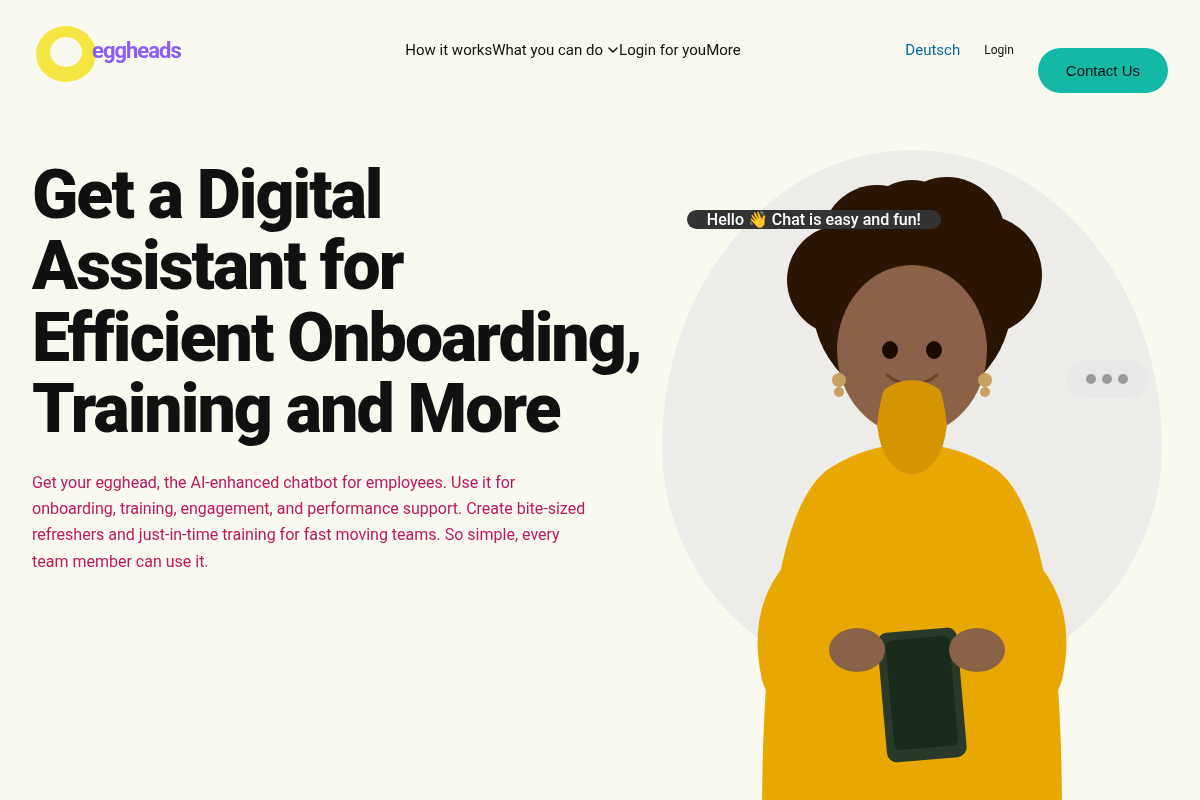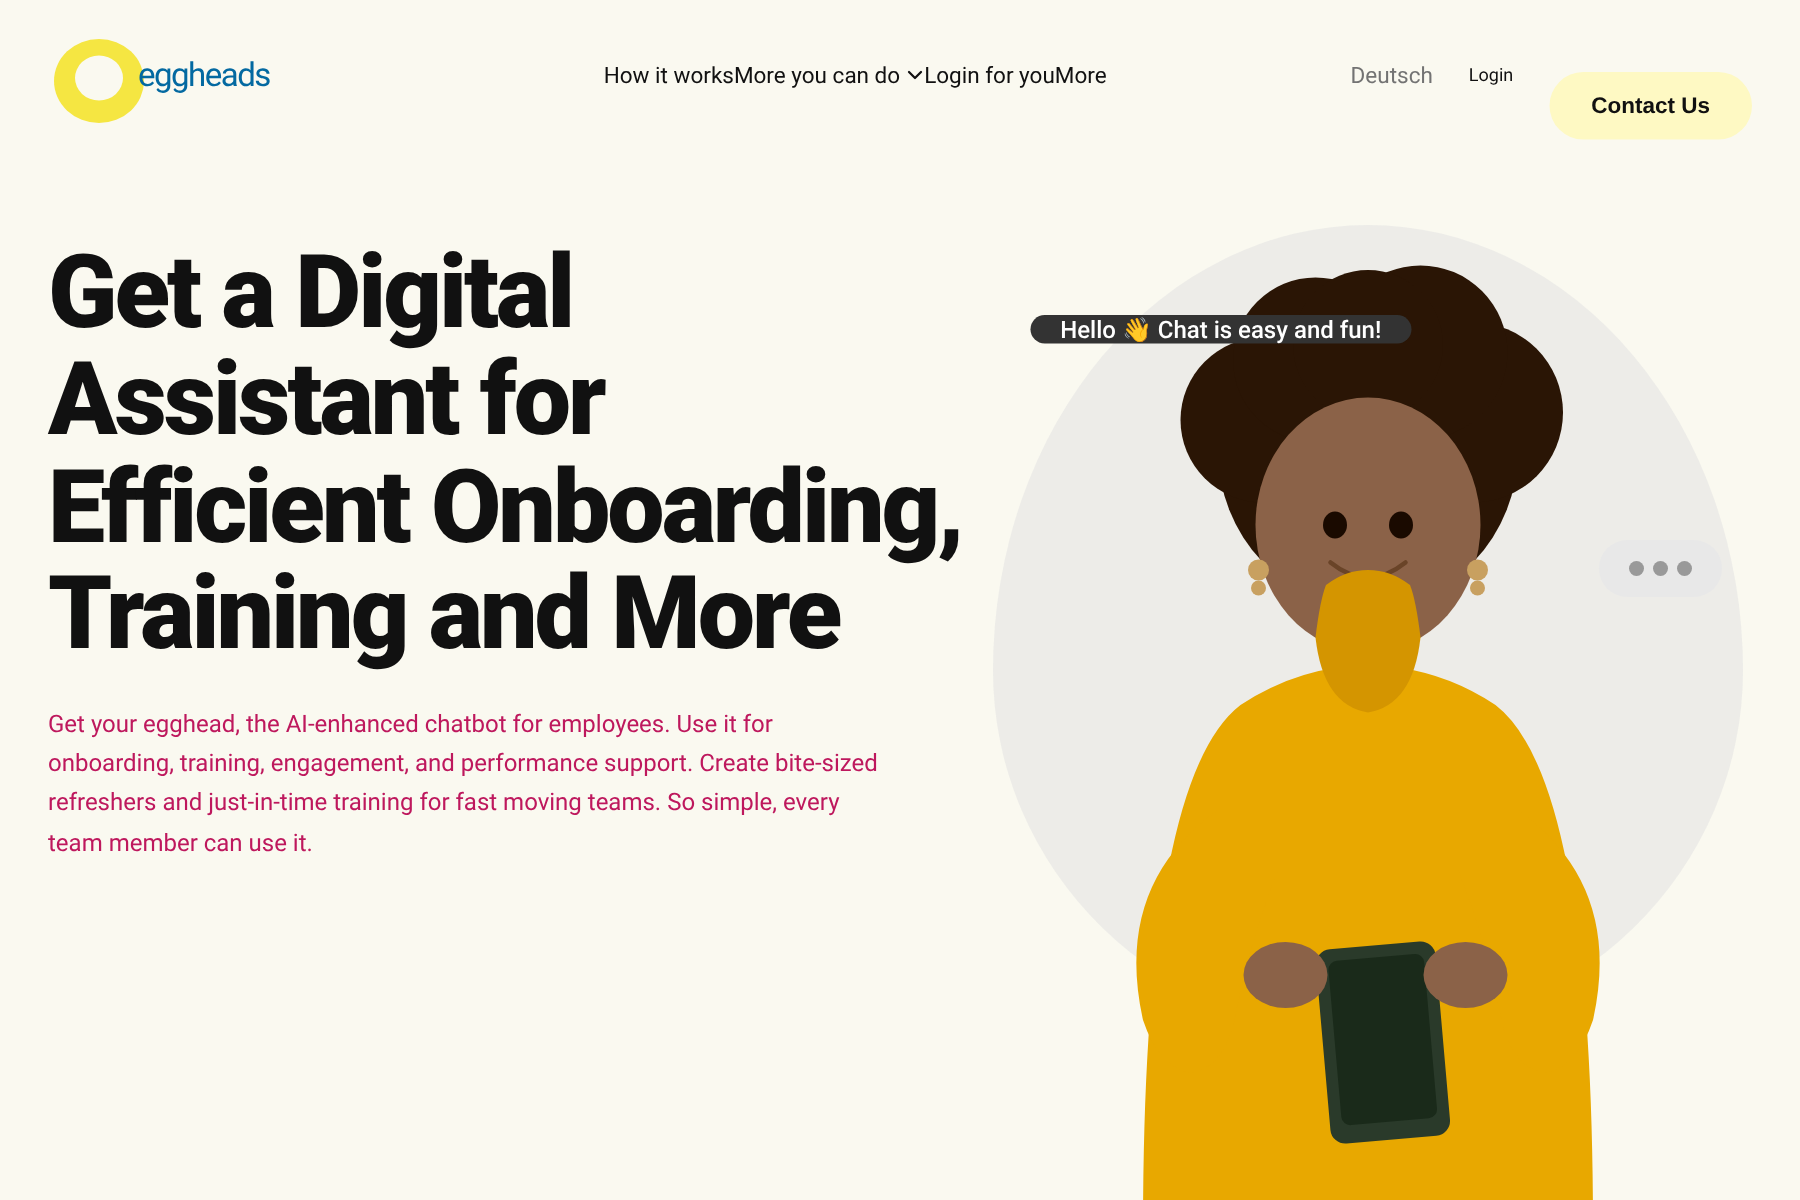--- a/index.html
+++ b/index.html
@@ -57,37 +57,37 @@
     }
 
     .nav-right {
       display: flex;
       align-items: center;
       gap: 24px;
     }
 
     .nav-lang {
       font-size: 15px;
-      color: #737373;
+      color: #0369a1;
       cursor: pointer;
       text-decoration: none;
     }
 
     .nav-login {
       font-size: 12px;
       color: #111;
       cursor: pointer;
       text-decoration: none;
     }
 
     .nav-cta {
-      background-color: #fef9c3;
+      background-color: #14b8a6;
       color: #111;
       font-size: 15px;
-      font-weight: 700;
+      font-weight: 400;
       padding: 14px 28px;
       border-radius: 50px;
       border: none;
       cursor: pointer;
       white-space: nowrap;
       margin-top: 40px;
     }
 
     
     .hero {
@@ -194,29 +194,29 @@
 </head>
 <body>
 
 <nav>
 
   <div class="logo-wrapper">
     <svg width="68" height="68" viewBox="0 0 68 68">
       <ellipse cx="34" cy="38" rx="30" ry="28" fill="#f5e642"></ellipse>
       <ellipse cx="34" cy="36" rx="16" ry="15" fill="#faf9f0"></ellipse>
     </svg>
-    <span style="font-size:22px;font-weight:400;color:#0369a1;margin-left:-8px;letter-spacing:-1px;">eggheads</span>
+    <span style="font-size:22px;font-weight:700;color:#8b5cf6;margin-left:-8px;letter-spacing:-1px;">eggheads</span>
   </div>
 
   <div class="nav-links-center">
     <a class="nav-link">
       <span>How it works</span>
     </a>
     <a class="nav-link">
-      <span>More you can do</span>
+      <span>What you can do</span>
       <svg class="chevron-down" viewBox="0 0 12 12" fill="none">
         <path d="M2 4l4 4 4-4" stroke="#111" stroke-width="1.5" stroke-linecap="round" stroke-linejoin="round"></path>
       </svg>
     </a>
     <a class="nav-link">
       <span>Login for you</span>
     </a>
     <a class="nav-link">
       <span>More</span>
     </a>

